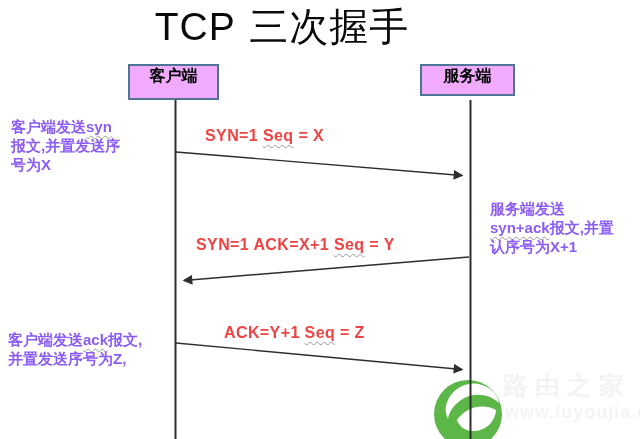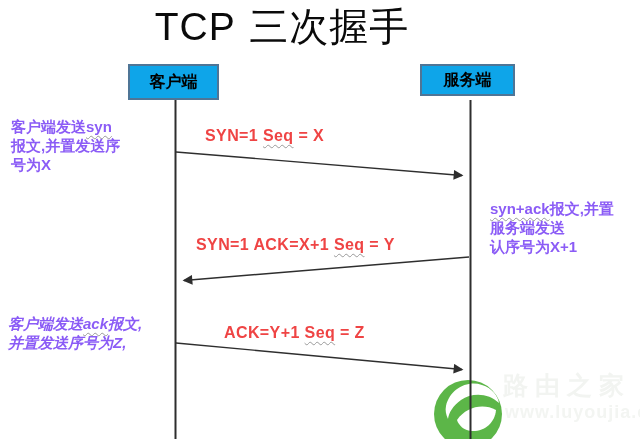--- a/index.html
+++ b/index.html
@@ -10,22 +10,22 @@
   
   .title{
     position:absolute;top:0;left:0;width:564px;text-align:center;
     font-size:39px;color:#0a0a0a;letter-spacing:1px;white-space:nowrap;
   }
   .title .latin{font-family:"Liberation Sans",sans-serif;font-weight:500;}
   .title .cjk{font-family:"DejaVu Serif","Liberation Serif",serif;font-weight:400;}
   
   .actor{
     position:absolute;box-sizing:border-box;
-    background:#0ea5e9;border:2px solid #4f7596;
-    display:flex;align-items:center;justify-content:center;
+    background:#f0abfc;border:2px solid #4f7596;
+    display:flex;align-items:flex-start;justify-content:center;
     font-size:16px;font-weight:bold;color:#000000;
   }
   .actor.client{left:128px;top:64px;width:91px;height:36px;}
   .actor.server{left:420px;top:64px;width:95px;height:32px;}
   
   .diagram-svg{position:absolute;left:0;top:0;width:640px;height:439px;}
   
   .msg-label{
     position:absolute;font-size:16px;font-weight:600;color:#ef4444;
     letter-spacing:0.4px;white-space:nowrap;
@@ -33,21 +33,21 @@
   .msg-label.m1{left:205px;top:127px;}
   .msg-label.m2{left:196px;top:236px;}
   .msg-label.m3{left:224px;top:324px;}
   
   .annot{
     position:absolute;font-size:15px;line-height:19px;font-weight:bold;
     color:#8b5cf6;white-space:nowrap;
   }
   .annot.a1{left:11px;top:117px;}
   .annot.a2{left:490px;top:199px;}
-  .annot.a3{left:8px;top:314px;font-style:italic;}
+  .annot.a3{left:8px;top:330px;}
   .wavy{
     text-decoration-line:underline;text-decoration-style:wavy;
     text-decoration-color:#9a9a9a;text-decoration-thickness:1px;
     text-underline-offset:3px;
   }
   
   .wm-name{
     position:absolute;left:503px;top:369px;font-size:25px;font-weight:bold;
     letter-spacing:7px;color:#f2f4f1;white-space:nowrap;
   }
@@ -109,22 +109,22 @@
     <span>ACK=Y+1 </span><span class="wavy">Seq</span><span> = Z</span>
   </div>
 
   <div class="annot a1">
     <div><span>客户端发送</span><span class="wavy">syn</span><span></span></div>
     <div><span>报文,并置发送序</span><span class="wavy"></span><span></span></div>
     <div><span>号为X</span><span class="wavy"></span><span></span></div>
   </div>
 
   <div class="annot a2">
+    <div><span>服务端发送</span><span class="wavy"></span><span></span></div>
     <div><span></span><span class="wavy">syn+ack</span><span>报文,并置</span></div>
-    <div><span>服务端发送</span><span class="wavy"></span><span></span></div>
     <div><span>认序号为X+1</span><span class="wavy"></span><span></span></div>
   </div>
 
   <div class="annot a3">
     <div><span>客户端发送</span><span class="wavy">ack</span><span>报文,</span></div>
     <div><span>并置发送序号为Z,</span><span class="wavy"></span><span></span></div>
   </div>
 
 </div>
 

